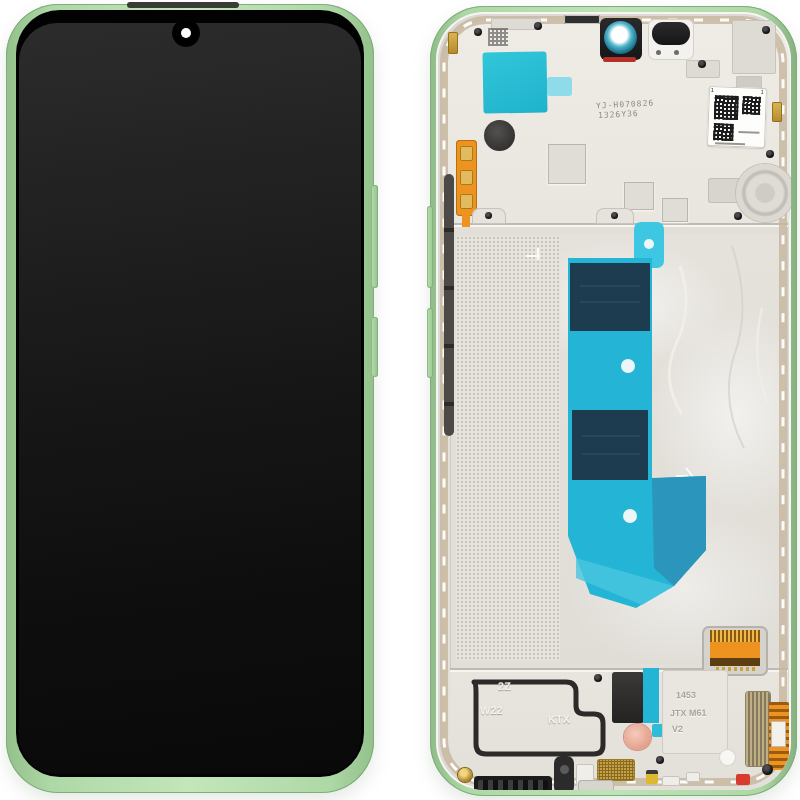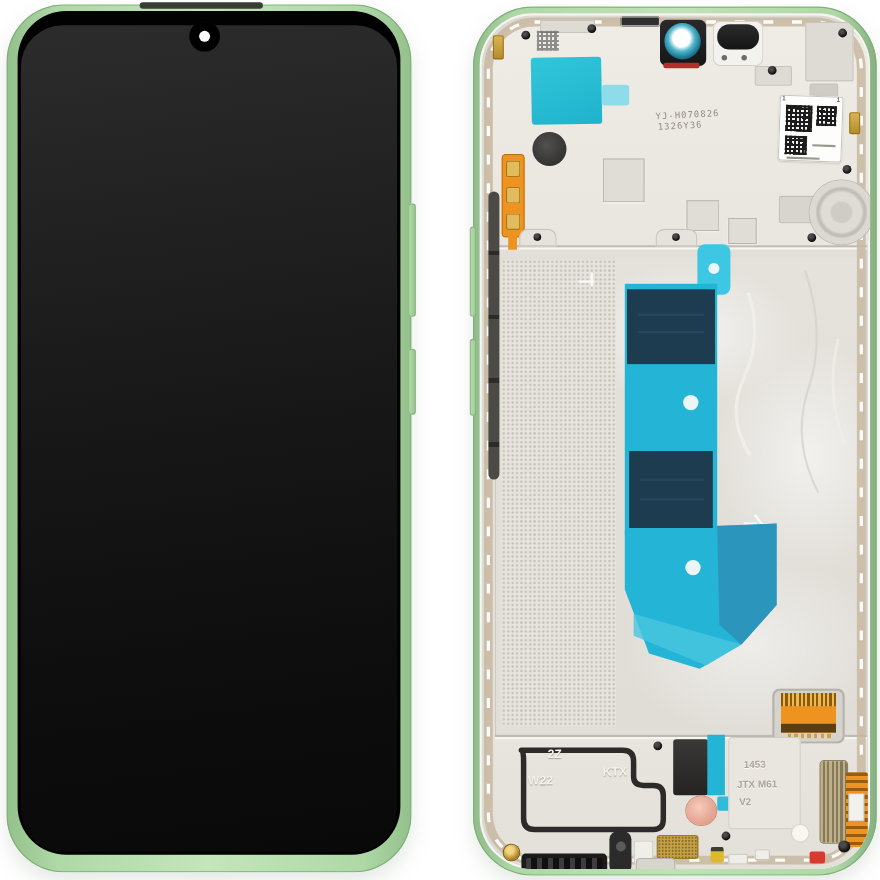--- a/index.html
+++ b/index.html
@@ -272,21 +272,21 @@
 
       <div class="sidekey-bracket"></div>
 
       <div class="lcd-conn-recess"></div>
       <div class="lcd-fpc"></div>
       <div class="lcd-fingers"></div>
       <div class="lcd-band"></div>
       <div class="lcd-legs"></div>
 
       <span class="stamp" style="left:62px;top:668px;">2Z</span>
-      <span class="stamp" style="left:112px;top:684px;">KTX</span>
+      <span class="stamp" style="left:112px;top:701px;">KTX</span>
       <span class="stamp" style="left:44px;top:692px;">W22</span>
 
       <div class="black-comp"></div>
       <div class="teal-strip"></div>
       <div class="teal-chip"></div>
       <div class="pink-dot"></div>
 
       <div class="sim-plate"></div>
       <span class="stamp2" style="left:240px;top:678px;">1453</span>
       <span class="stamp2" style="left:234px;top:696px;">JTX M61</span>

